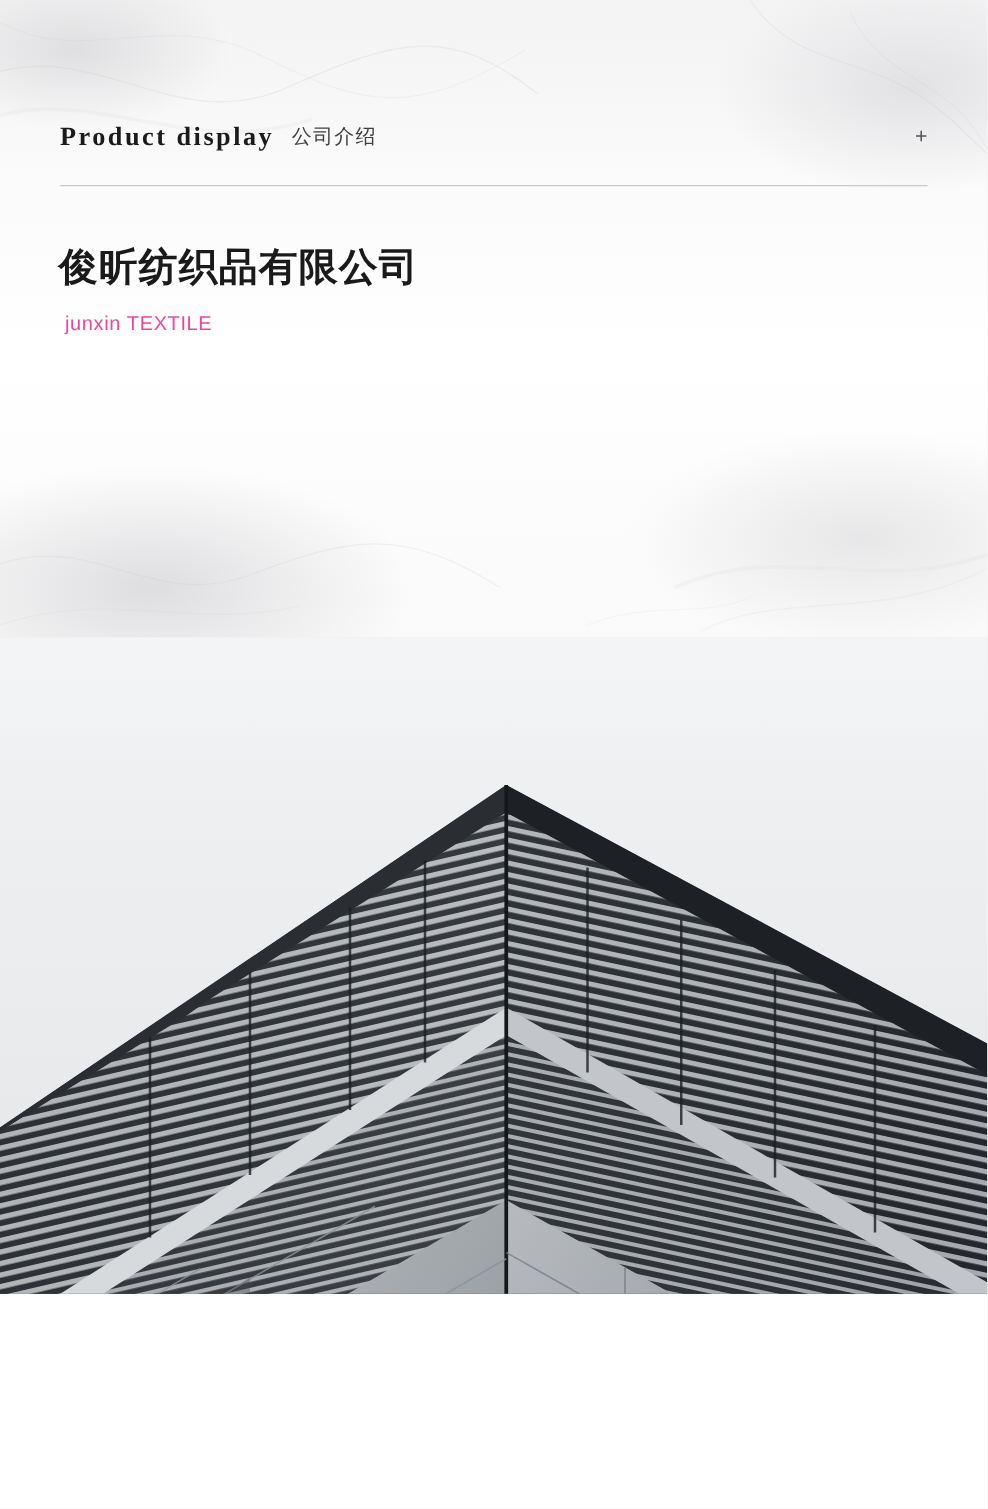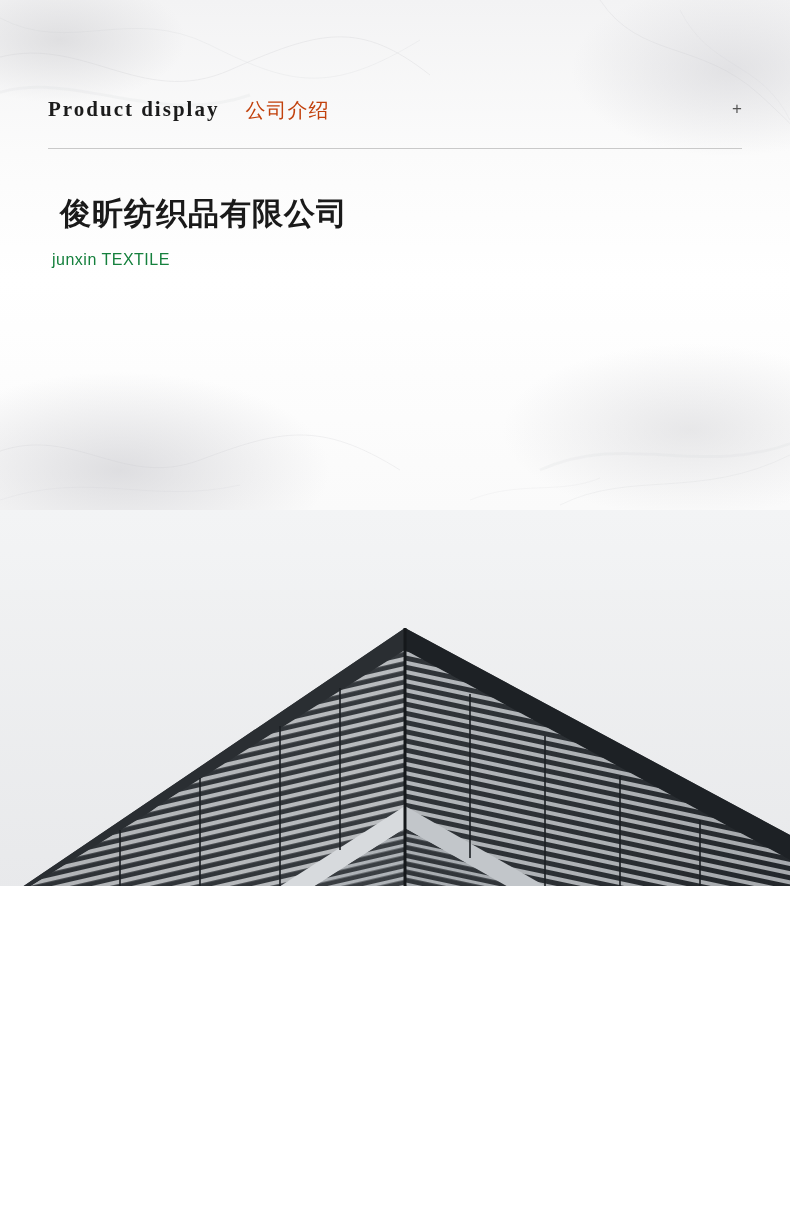--- a/index.html
+++ b/index.html
@@ -10,21 +10,21 @@
     width: 790px;
     height: 1207px;
     font-family: "Liberation Sans", sans-serif;
     background: #ffffff;
     overflow: hidden;
   }
 
   .page {
     position: relative;
     width: 790px;
-    height: 886px;
+    height: 1035px;
     overflow: hidden;
   }
 
   
   .top-bg {
     position: absolute;
     left: 0;
     top: 0;
     width: 790px;
     height: 510px;
@@ -55,53 +55,53 @@
   }
   .header-en {
     font-family: "Liberation Serif", serif;
     font-size: 21px;
     font-weight: bold;
     letter-spacing: 2px;
     color: #1b1b1b;
     line-height: 26px;
   }
   .header-cn {
-    font-size: 20px;
-    color: #c2410c;
-    margin-left: 26px;
+    font-size: 16px;
+    color: #404040;
+    margin-left: 14px;
     line-height: 28px;
     letter-spacing: 1px;
   }
   .plus-icon {
     position: absolute;
     right: 0;
     top: 4px;
     font-size: 17px;
     color: #555;
     line-height: 17px;
     user-select: none;
   }
 
   
   .company-name {
     position: absolute;
-    left: 60px;
+    left: 47px;
     top: 194px;
     font-size: 31px;
     font-weight: bold;
     color: #1a1a1a;
     letter-spacing: 1px;
     line-height: 40px;
   }
   .company-en {
     position: absolute;
     left: 52px;
     top: 249px;
     font-size: 16px;
-    color: #15803d;
+    color: #ec4899;
     letter-spacing: .5px;
     line-height: 22px;
   }
 
   .para {
     position: absolute;
     left: 48px;
     width: 600px;
     font-size: 17.5px;
     color: #1f1f1f;

